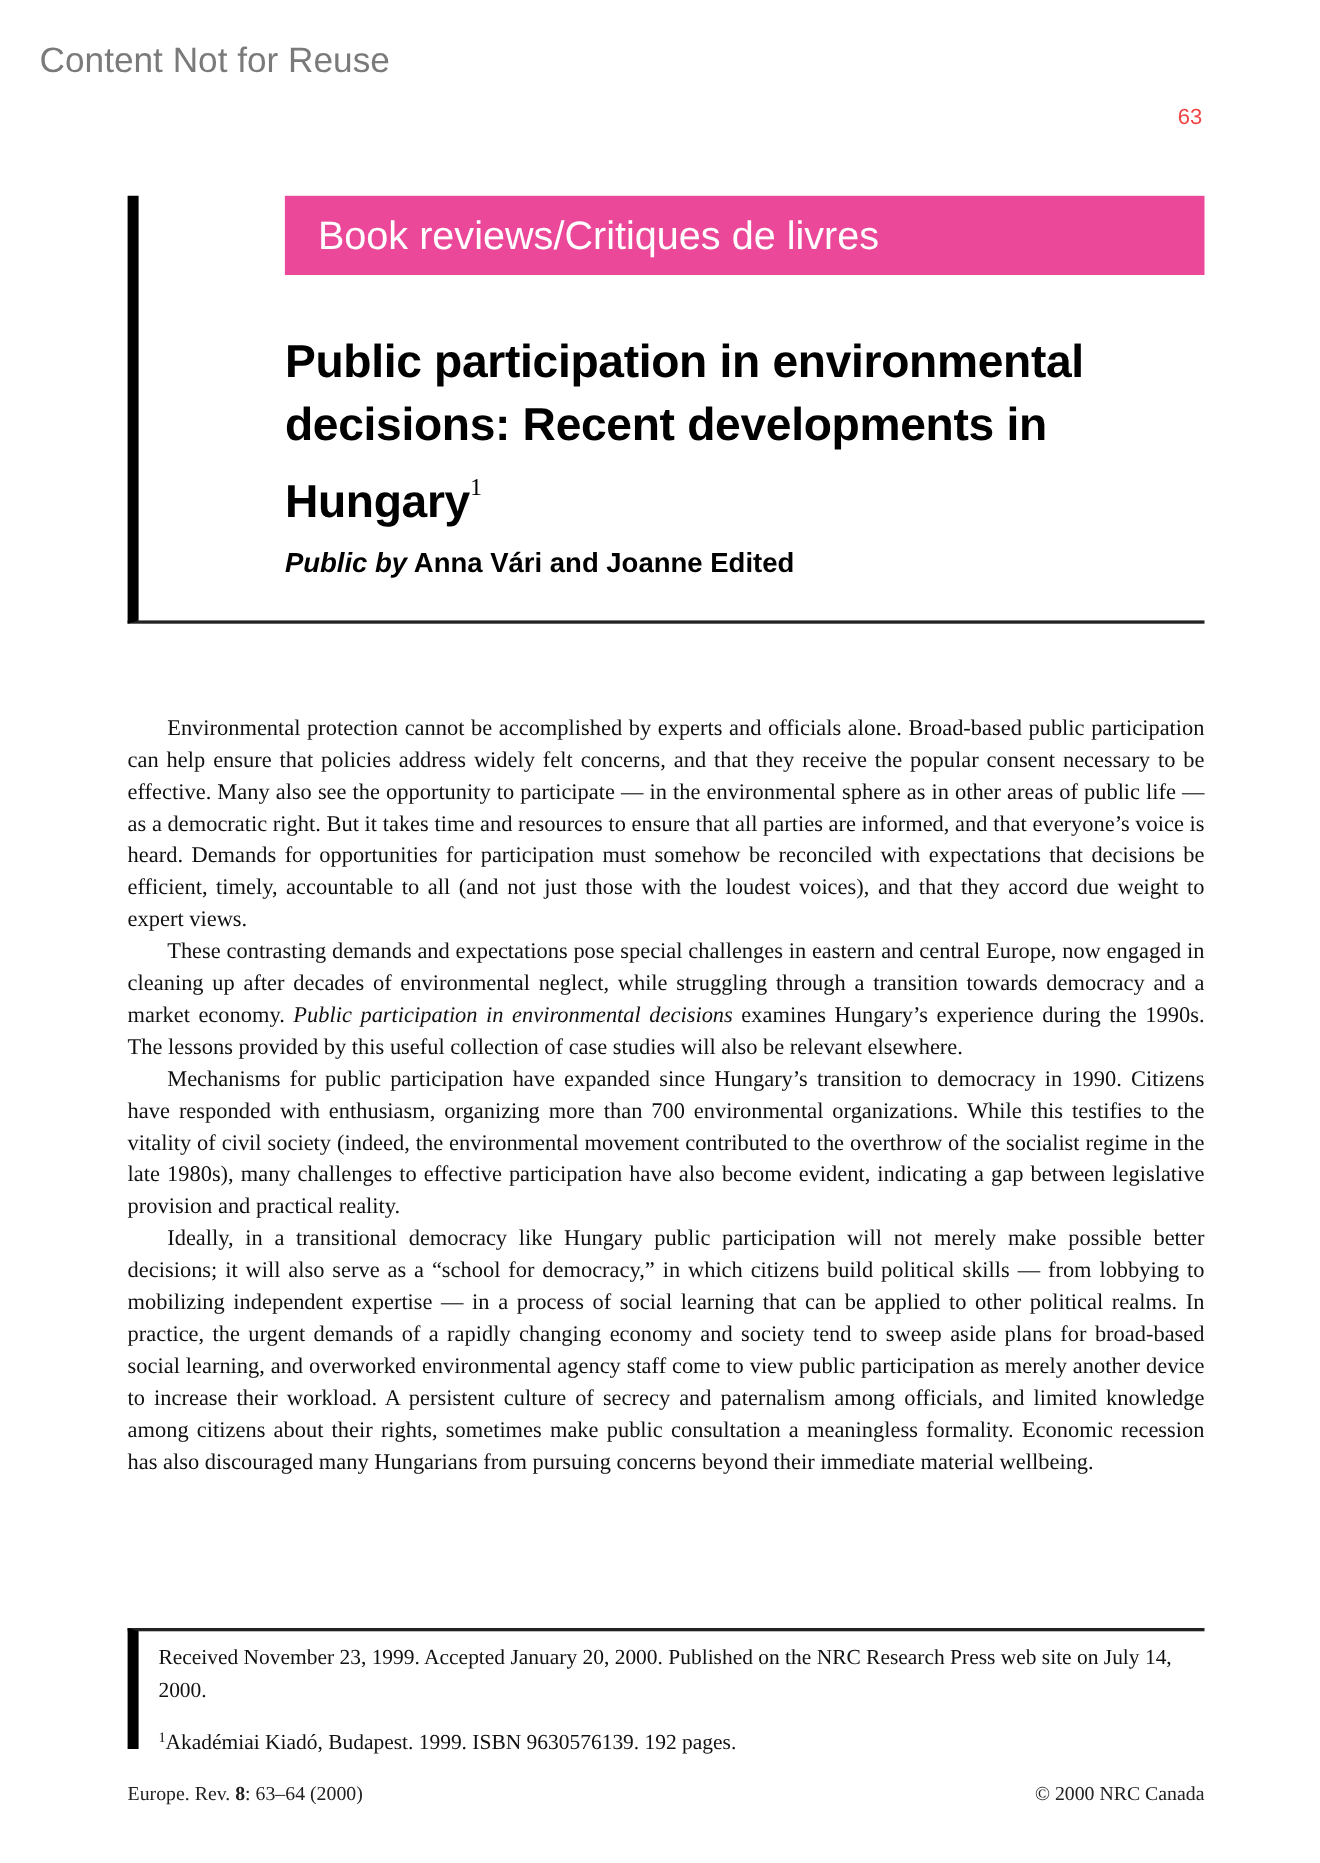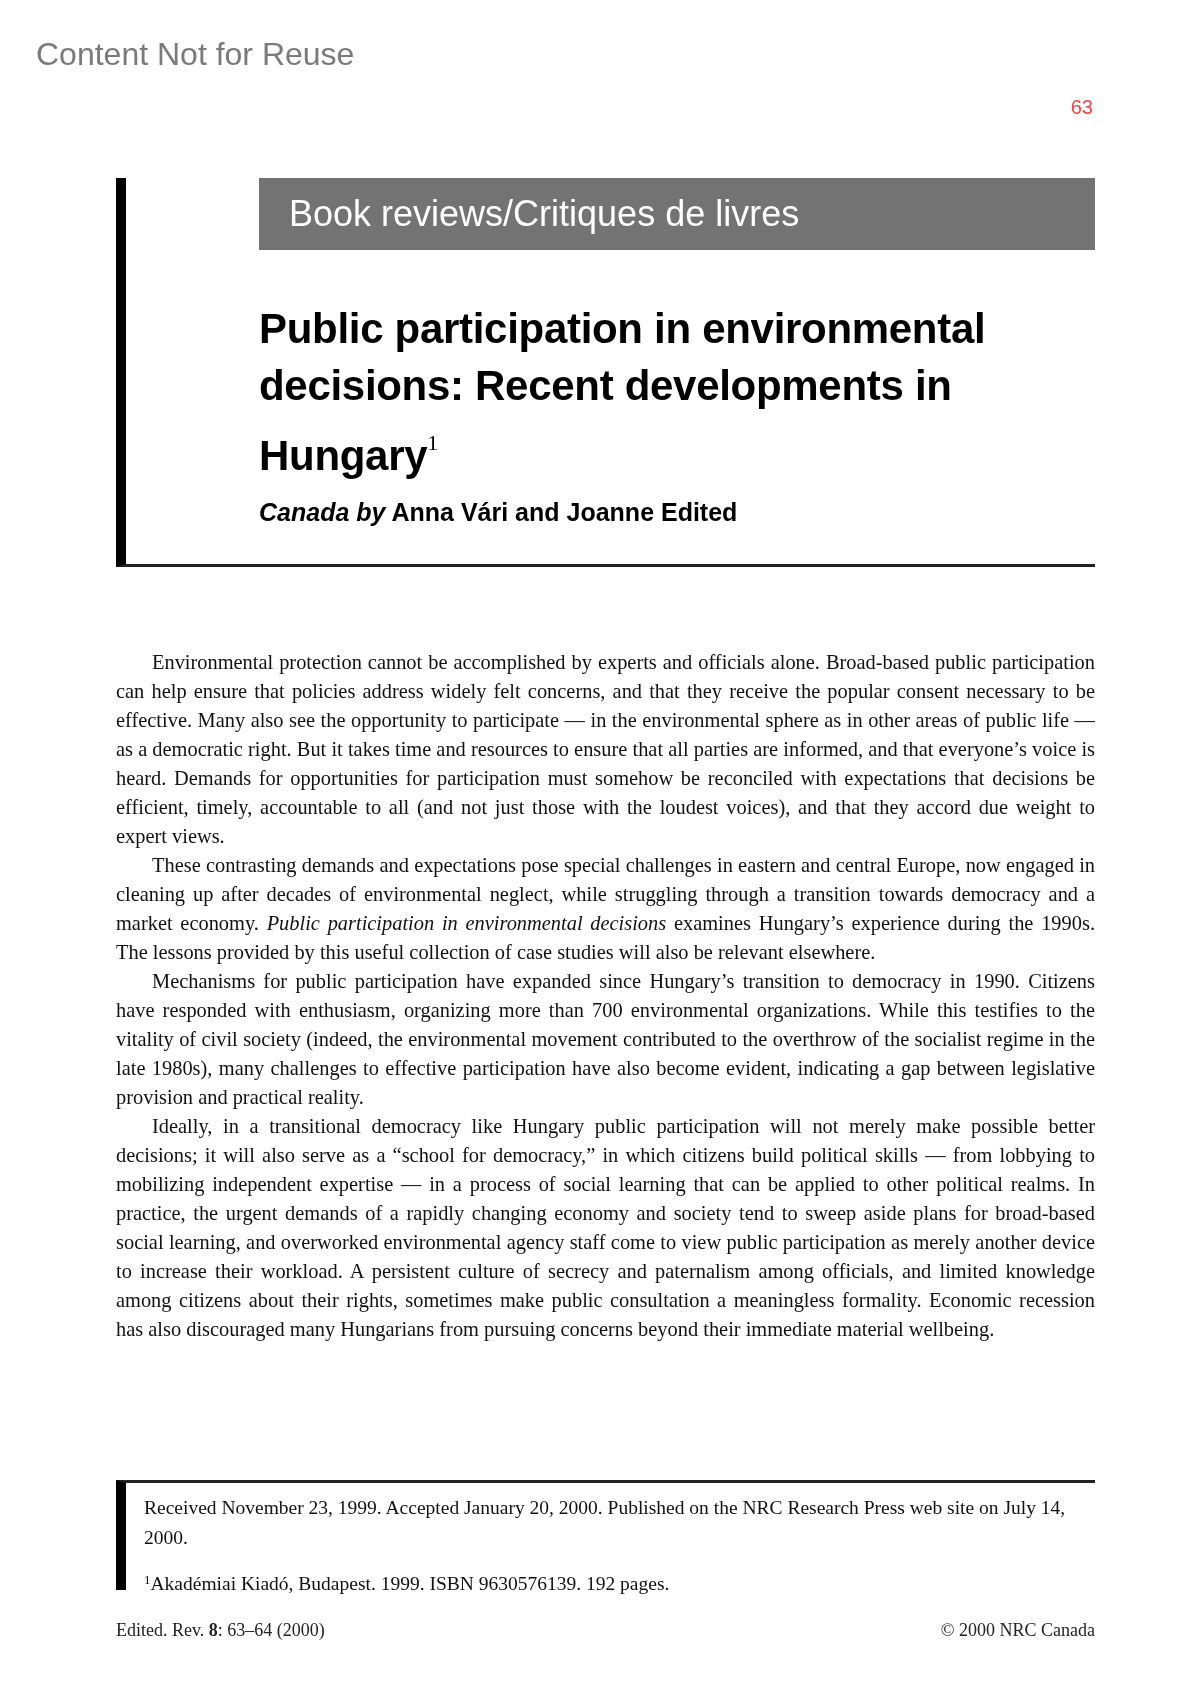--- a/index.html
+++ b/index.html
@@ -1,20 +1,20 @@
 <!DOCTYPE html>
 <html><head>
 <meta charset="utf-8">
 <style>
   html, body { margin: 0; padding: 0; background: #ffffff; }
   body { width: 1200px; height: 1694px; position: relative; overflow: hidden; color: #111; }
   .watermark { position: absolute; left: 36px; top: 36px; font-family: "Liberation Sans", sans-serif; font-size: 32px; color: #7a7a7a; letter-spacing: 0px; }
   .page-num { position: absolute; right: 107px; top: 96px; font-family: "Liberation Sans", sans-serif; font-size: 20px; color: #ef4444; }
   .header-block { position: absolute; left: 116px; top: 178px; width: 979px; height: 389px; border-left: 10px solid #000; border-bottom: 3px solid #222; box-sizing: border-box; }
-  .section-bar { position: absolute; left: 259px; top: 178px; width: 836px; height: 72px; background: #737373; color: #fff; font-family: "Liberation Sans", sans-serif; font-size: 36px; line-height: 72px; padding-left: 30px; box-sizing: border-box; }
+  .section-bar { position: absolute; left: 259px; top: 178px; width: 836px; height: 72px; background: #ec4899; color: #fff; font-family: "Liberation Sans", sans-serif; font-size: 36px; line-height: 72px; padding-left: 30px; box-sizing: border-box; }
   .title { position: absolute; left: 259px; top: 300px; width: 850px; font-family: "Liberation Sans", sans-serif; font-weight: bold; font-size: 42px; line-height: 57px; color: #000; letter-spacing: -0.3px; }
   .title sup { font-family: "Liberation Serif", serif; font-weight: normal; font-size: 22px; vertical-align: 20px; }
   .editors { position: absolute; left: 259px; top: 498px; font-family: "Liberation Sans", sans-serif; font-weight: bold; font-size: 25px; color: #000; }
   .editors em { font-style: italic; }
   .body-text { position: absolute; left: 116px; top: 648px; width: 979px; font-family: "Liberation Serif", serif; font-size: 20.4px; line-height: 29px; text-align: justify; color: #111; }
   .body-text p { margin: 0; text-indent: 36px; }
   .footnote-block { position: absolute; left: 116px; top: 1480px; width: 979px; height: 110px; border-left: 10px solid #000; border-top: 3px solid #222; box-sizing: border-box; padding: 10px 0 0 18px; font-family: "Liberation Serif", serif; font-size: 19.5px; line-height: 30px; color: #111; }
   .footnote-block p { margin: 0; }
   .footnote-block .fn { margin-top: 12px; }
   .footnote-block sup { font-size: 13px; vertical-align: 6px; }
@@ -25,28 +25,28 @@
 <body>
 
 <div class="watermark">Content Not for Reuse</div>
 <div class="page-num">63</div>
 
 <div class="header-block"></div>
 <div class="section-bar">Book reviews/Critiques de livres</div>
 
 <div class="title"><span>Public participation in environmental decisions: Recent developments in Hungary</span><sup>1</sup></div>
 
-<div class="editors"><em>Canada by</em> <span>Anna Vári and Joanne Edited</span></div>
+<div class="editors"><em>Public by</em> <span>Anna Vári and Joanne Edited</span></div>
 
 <div class="body-text">
   <p>Environmental protection cannot be accomplished by experts and officials alone. Broad-based public participation can help ensure that policies address widely felt concerns, and that they receive the popular consent necessary to be effective. Many also see the opportunity to participate — in the environmental sphere as in other areas of public life — as a democratic right. But it takes time and resources to ensure that all parties are informed, and that everyone’s voice is heard. Demands for opportunities for participation must somehow be reconciled with expectations that decisions be efficient, timely, accountable to all (and not just those with the loudest voices), and that they accord due weight to expert views.</p>
   <p><span>These contrasting demands and expectations pose special challenges in eastern and central Europe, now engaged in cleaning up after decades of environmental neglect, while struggling through a transition towards democracy and a market economy. </span><em>Public participation in environmental decisions</em><span> examines Hungary’s experience during the 1990s. The lessons provided by this useful collection of case studies will also be relevant elsewhere.</span></p>
   <p>Mechanisms for public participation have expanded since Hungary’s transition to democracy in 1990. Citizens have responded with enthusiasm, organizing more than 700 environmental organizations. While this testifies to the vitality of civil society (indeed, the environmental movement contributed to the overthrow of the socialist regime in the late 1980s), many challenges to effective participation have also become evident, indicating a gap between legislative provision and practical reality.</p>
   <p>Ideally, in a transitional democracy like Hungary public participation will not merely make possible better decisions; it will also serve as a “school for democracy,” in which citizens build political skills — from lobbying to mobilizing independent expertise — in a process of social learning that can be applied to other political realms. In practice, the urgent demands of a rapidly changing economy and society tend to sweep aside plans for broad-based social learning, and overworked environmental agency staff come to view public participation as merely another device to increase their workload. A persistent culture of secrecy and paternalism among officials, and limited knowledge among citizens about their rights, sometimes make public consultation a meaningless formality. Economic recession has also discouraged many Hungarians from pursuing concerns beyond their immediate material wellbeing.</p>
 </div>
 
 <div class="footnote-block">
   <p>Received November 23, 1999. Accepted January 20, 2000. Published on the NRC Research Press web site on July 14, 2000.</p>
   <p class="fn"><sup>1</sup><span>Akadémiai Kiadó, Budapest. 1999. ISBN 9630576139. 192 pages.</span></p>
 </div>
 
-<div class="footer-left"><span>Edited. Rev.</span> <b>8</b><span>: 63–64 (2000)</span></div>
+<div class="footer-left"><span>Europe. Rev.</span> <b>8</b><span>: 63–64 (2000)</span></div>
 <div class="footer-right">© 2000 NRC Canada</div>
 
 </body></html>

